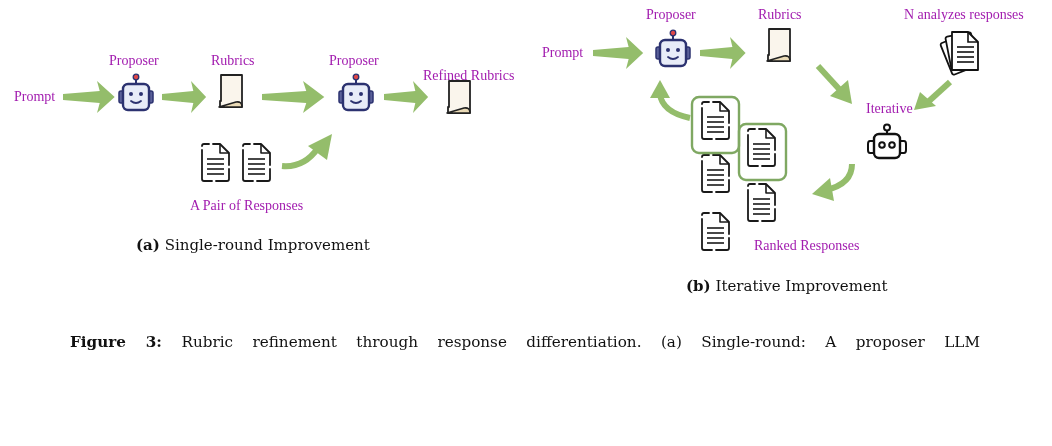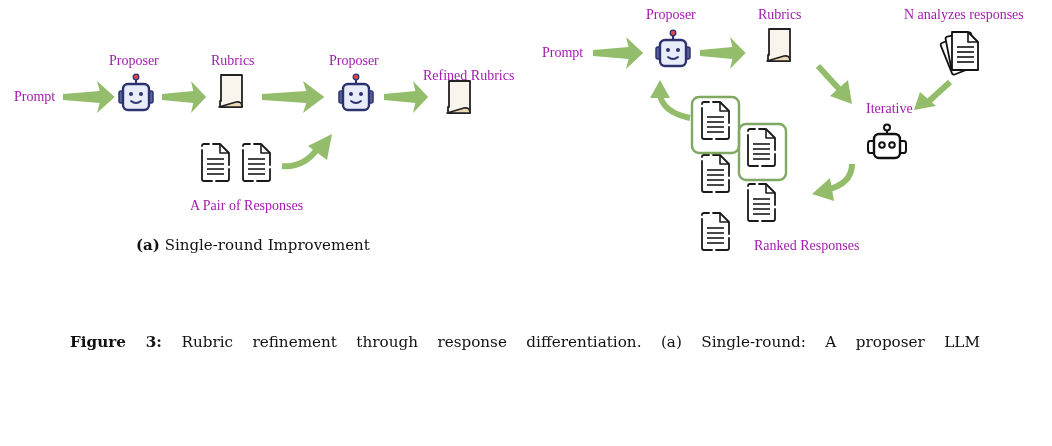--- a/index.html
+++ b/index.html
@@ -140,17 +140,21 @@
     <b>(a)</b>
     <span>Single-round Improvement</span>
   </div>
 
   <div class="lbl" style="left:542px; top:45px;">Prompt</div>
   <div class="lbl" style="left:646px; top:7px;">Proposer</div>
   <div class="lbl" style="left:758px; top:7px;">Rubrics</div>
   <div class="lbl" style="left:904px; top:7px;">N analyzes responses</div>
   <div class="lbl" style="left:866px; top:101px;">Iterative</div>
   <div class="lbl" style="left:754px; top:238px;">Ranked Responses</div>
+  <div class="sub" style="left:686px; top:277px;">
+    <b>(b)</b>
+    <span>Iterative Improvement</span>
+  </div>
 </div>
 
 <div id="caption">
   <span class="cap-line"><b>Figure 3:</b><span> Rubric refinement through response differentiation. (a) Single-round: A proposer LLM</span></span>
 </div>
 
 </body></html>

